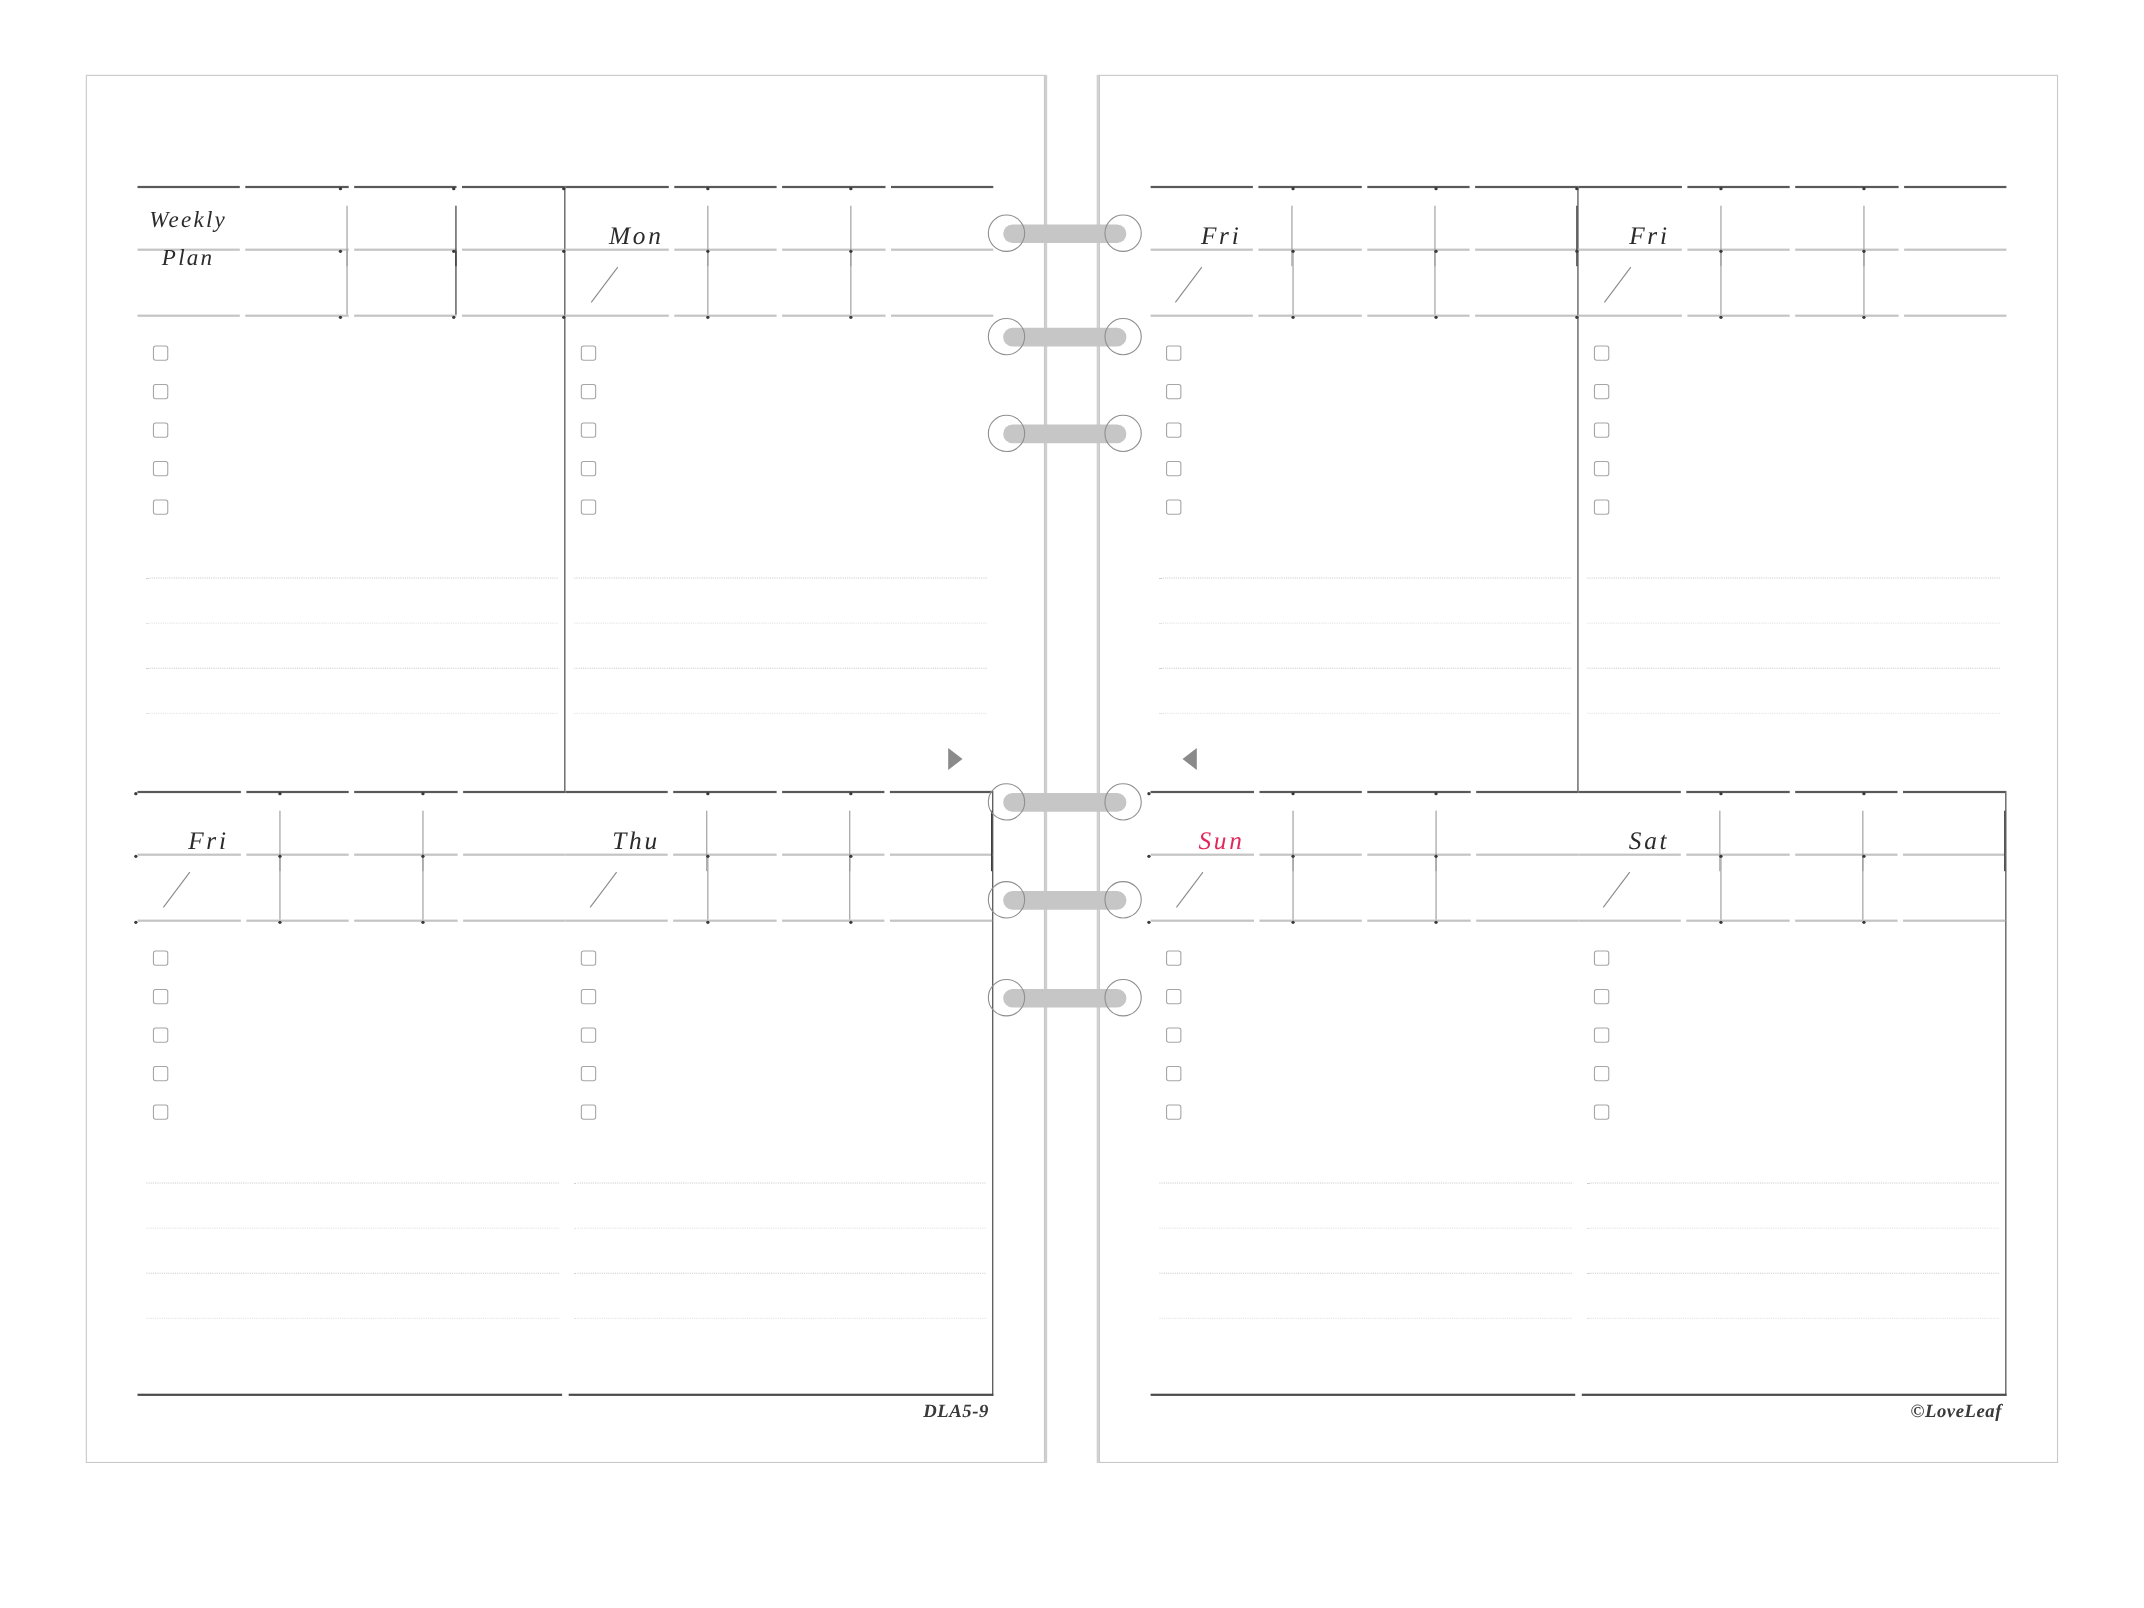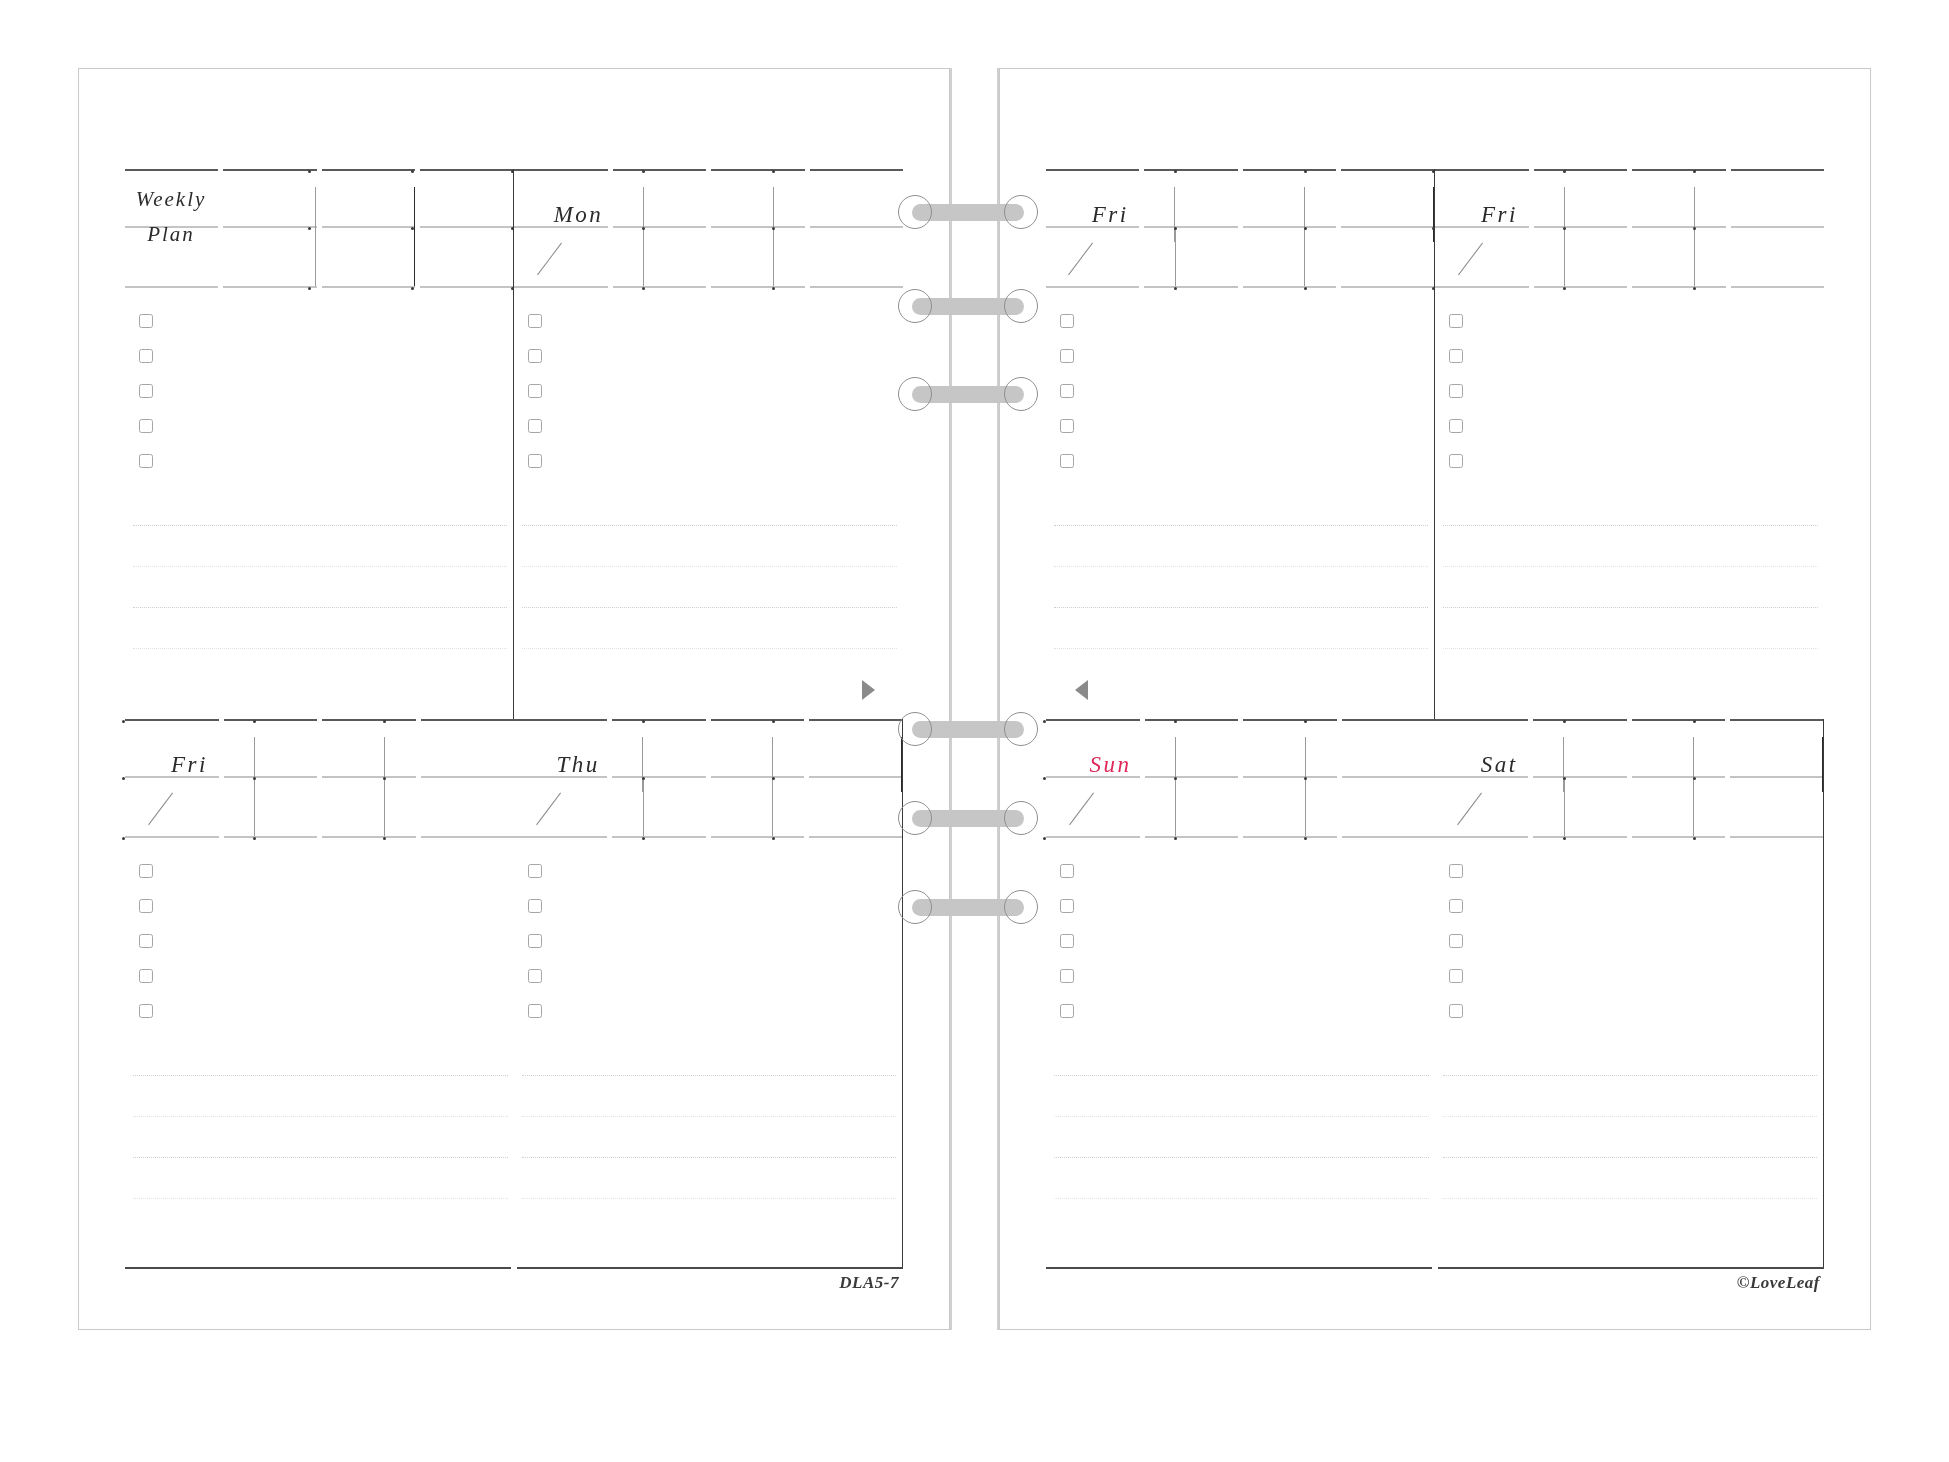--- a/index.html
+++ b/index.html
@@ -536,21 +536,21 @@
         </div>
       </div>
     </div>
   </div>
 
   <div class="quad-bottom-rule" style="top:1198px;">
     <span></span>
       <i class="gap"></i>
       <span></span>
   </div>
-  <div class="footer" id="footer-left">DLA5-7</div>
+  <div class="footer" id="footer-left">DLA5-9</div>
 </div>
 
 <div class="sheet" id="sheet-right">
 
   <div class="quad-wrap" id="quads-right">
 
     <div class="row">
 
       <div class="quad left-col">
         <div class="dayhead">

